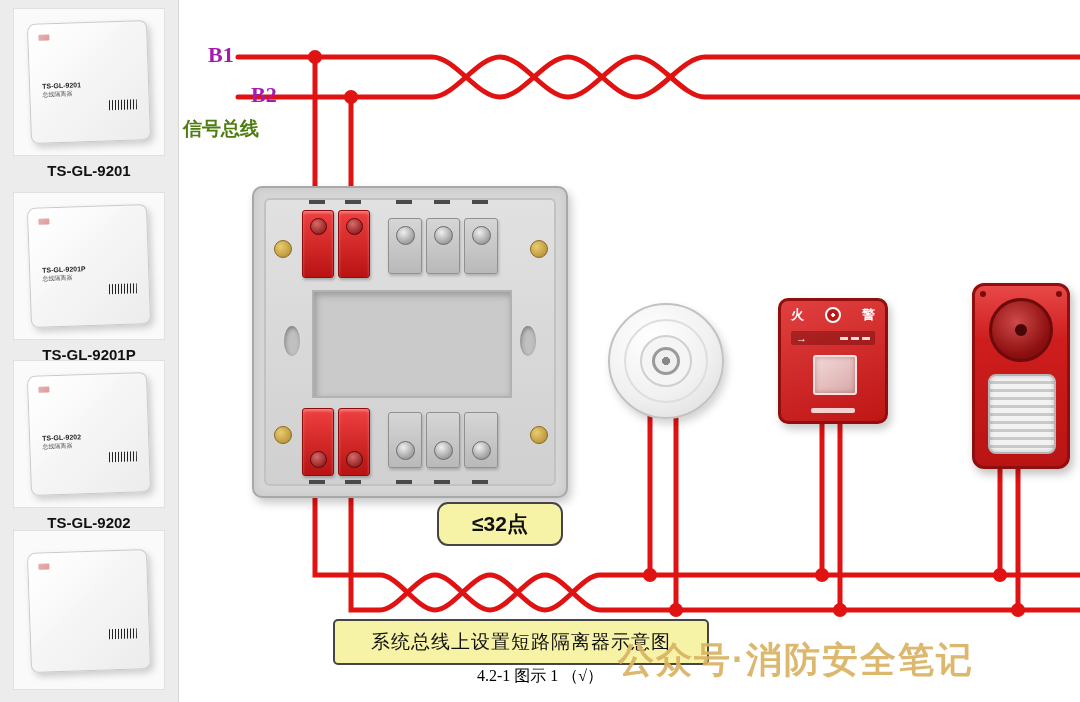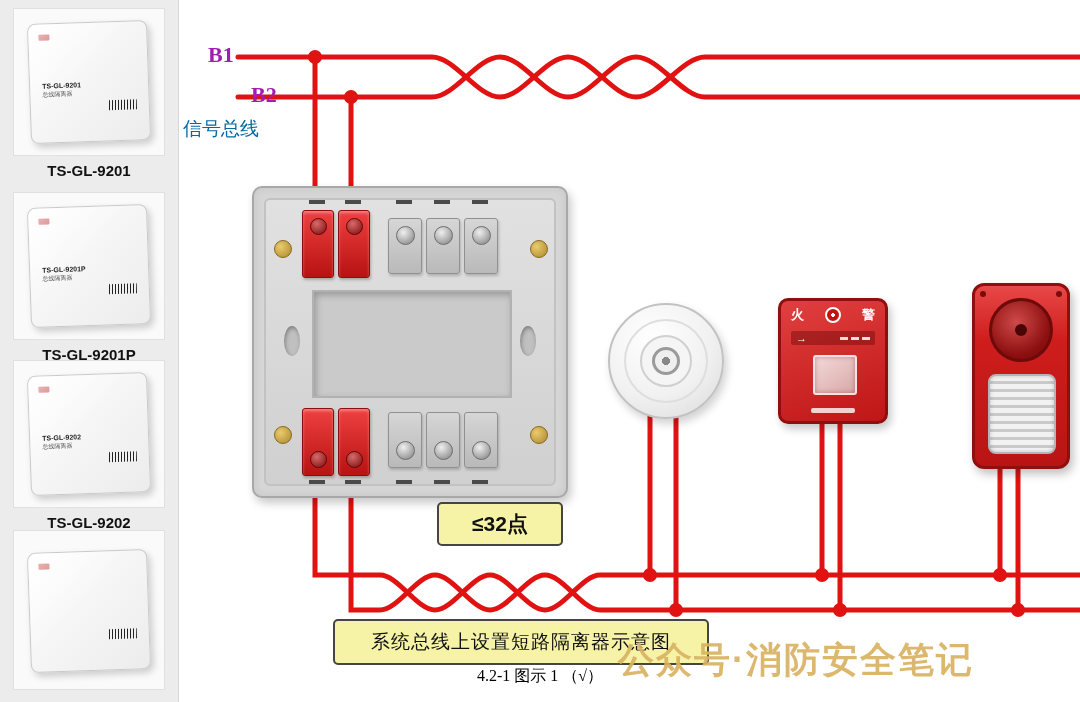--- a/index.html
+++ b/index.html
@@ -27,22 +27,22 @@
   .product-label{margin-top:6px;text-align:center;font-size:15px;font-weight:bold;color:#111;}
 
   
   .wires{position:absolute;left:0;top:0;z-index:1;}
 
   
   .lbl-b1,.lbl-b2{position:absolute;font-family:"Liberation Serif",serif;
                   font-size:22px;font-weight:bold;color:#a21caf;z-index:2;}
   .lbl-b1{left:208px;top:42px;}
   .lbl-b2{left:208px;top:82px;margin-left:43px;}
-  .lbl-signal{position:absolute;left:183px;top:116px;font-size:19px;font-weight:normal;
-              color:#0369a1;z-index:2;}
+  .lbl-signal{position:absolute;left:183px;top:116px;font-size:19px;font-weight:bold;
+              color:#4d7c0f;z-index:2;}
 
   
   .isolator{position:absolute;left:252px;top:186px;width:312px;height:308px;
             background:#d6d6d6;border:2px solid #a8a8a8;border-radius:10px;
             box-shadow:3px 5px 10px rgba(0,0,0,.22), inset 0 0 10px rgba(0,0,0,.08);z-index:2;}
   .iso-frame{position:absolute;inset:10px;border:2px solid #c2c2c2;border-radius:6px;
              background:linear-gradient(180deg,#e1e1e1,#d0d0d0);}
   .iso-recess{position:absolute;left:58px;top:102px;width:196px;height:104px;background:#cacaca;
               border:2px solid #b2b2b2;box-shadow:inset 2px 3px 7px rgba(0,0,0,.25);}
   .screw{position:absolute;width:16px;height:16px;border-radius:50%;
@@ -98,21 +98,21 @@
            background:radial-gradient(circle at 42% 36%,#cf4a4a 0%,#8e1010 65%,#6e0a0a 100%);
            border:3px solid #6e0a0a;}
   .sd-dot{position:absolute;left:23px;top:23px;width:12px;height:12px;border-radius:50%;background:#4a0606;}
   .sd-grille{position:absolute;left:13px;top:88px;width:64px;height:76px;border-radius:8px;
              background:repeating-linear-gradient(180deg,#f2f2f2 0 5px,#c9c9c9 5px 8px);
              border:2px solid #b5b5b5;box-shadow:inset 0 0 4px rgba(0,0,0,.2);}
   .sd-screw{position:absolute;width:6px;height:6px;border-radius:50%;background:#7a0b0b;}
 
   
   .capacity-box{position:absolute;left:437px;top:502px;width:122px;height:40px;background:#f7f3a6;
-                border:2px solid #454545;border-radius:5px;display:flex;align-items:center;
+                border:2px solid #454545;border-radius:11px;display:flex;align-items:center;
                 justify-content:center;font-size:21px;font-weight:bold;color:#111;z-index:4;}
   .caption-box{position:absolute;left:333px;top:619px;width:372px;height:42px;background:#f7f3a6;
                border:2px solid #454545;border-radius:5px;display:flex;align-items:center;
                justify-content:center;font-size:19px;color:#111;letter-spacing:1px;z-index:4;}
   .figure-caption{position:absolute;left:360px;top:666px;width:360px;text-align:center;
                   font-family:"Liberation Serif",serif;font-size:16px;color:#000;z-index:4;}
   .watermark{position:absolute;left:618px;top:612px;font-size:36px;font-weight:600;color:#d9b362;
              opacity:.92;letter-spacing:2px;white-space:nowrap;z-index:8;margin-top:24px;}
 </style>
 </head>

